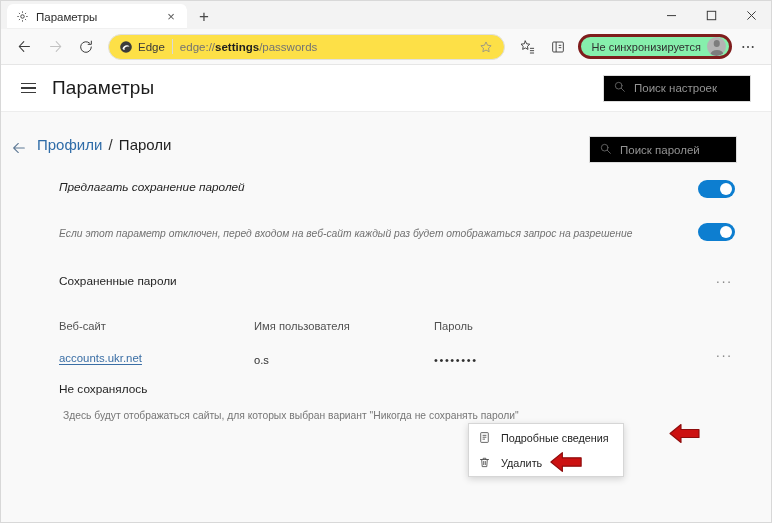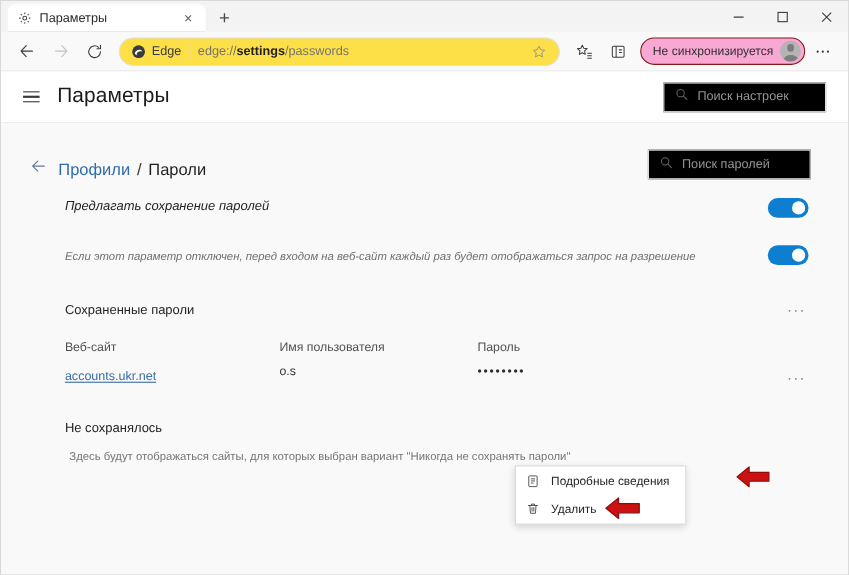--- a/index.html
+++ b/index.html
@@ -138,24 +138,24 @@
     overflow: hidden;
     min-width: 0;
   }
   .url b { color: #1f1f1f; font-weight: 700; }
 
   .profile-pill {
     display: flex;
     align-items: center;
     gap: 6px;
     height: 25px;
-    border: 1px solid #7f1d1d;
+    border: 3px solid #7f1d1d;
     border-radius: 13px;
     padding: 0 3px 0 11px;
-    background: #f9a8d4;
+    background: #86efac;
     flex: 0 0 auto;
     margin-left: 4px;
   }
   .profile-text {
     font-size: 11px;
     color: #303030;
     white-space: nowrap;
   }
   .avatar {
     width: 19px; height: 19px;
@@ -237,22 +237,22 @@
   .page {
     position: relative;
     height: 411px;
     background: #f9f9f9;
     padding: 0;
     overflow: hidden;
   }
 
   .breadcrumb-row {
     display: flex;
-    align-items: flex-end;
-    padding: 24px 20px 0 22px;
+    align-items: flex-start;
+    padding: 24px 20px 0 6px;
   }
   .back-arrow {
     width: 24px; height: 24px;
     display: flex; align-items: center; justify-content: center;
     color: #5f7a96;
     flex: 0 0 24px;
   }
   .crumbs {
     font-size: 15px;
     margin-left: 6px;
@@ -323,21 +323,21 @@
     flex: 0 0 22px;
   }
 
   
   .pw-table {
     margin-top: 18px;
     padding: 0 36px 0 58px;
   }
   .pw-head, .pw-row {
     display: flex;
-    align-items: flex-start;
+    align-items: flex-end;
   }
   .pw-head { height: 22px; }
   .pw-row { height: 34px; }
   .col-site { width: 195px; flex: 0 0 195px; }
   .col-user { width: 180px; flex: 0 0 180px; }
   .col-pass { flex: 1; min-width: 0; }
   .col-act   { width: 44px; flex: 0 0 44px; display:flex; justify-content:flex-end; }
 
   .th {
     font-size: 11.2px;

